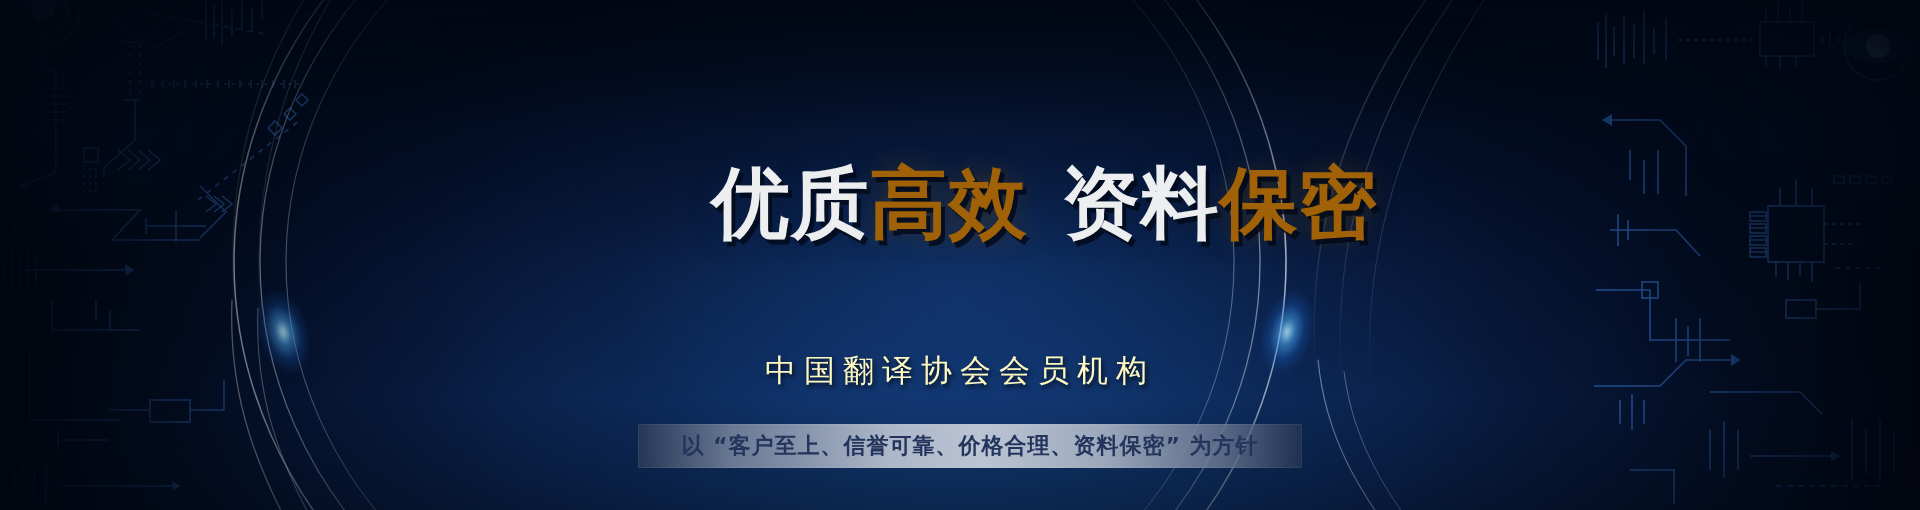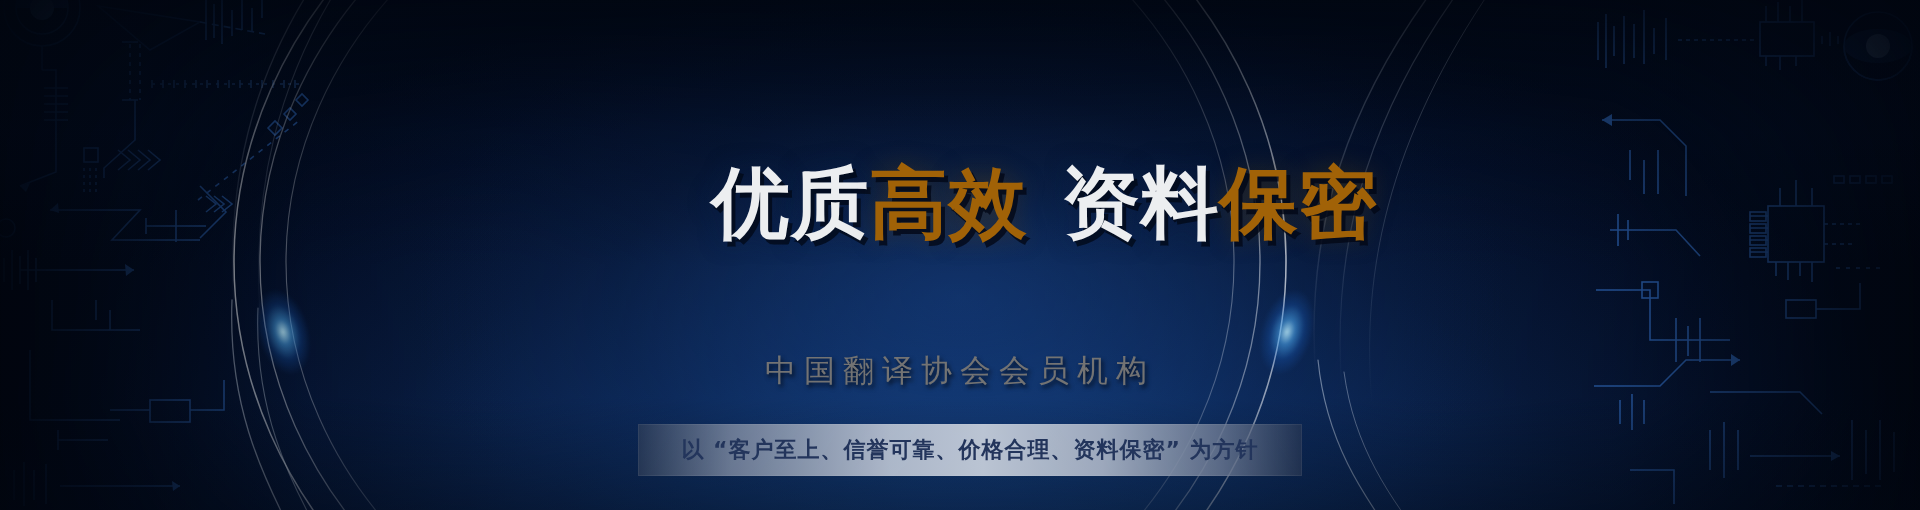--- a/index.html
+++ b/index.html
@@ -59,30 +59,30 @@
     text-shadow:4px 5px 0 rgba(2,8,22,.75), 0 0 22px rgba(10,30,70,.6);
     font-family:"DejaVu Sans","Liberation Sans",sans-serif;
   }
   .title .hl{color:#a16207; text-shadow:4px 5px 0 rgba(2,8,22,.8), 0 0 24px rgba(120,80,0,.35);}
   .title .gap{display:inline-block; width:34px;}
 
   .subtitle{
     margin-top:30px;
     font-size:31px;
     letter-spacing:8px;
-    color:#737373;
+    color:#fef9c3;
     font-weight:400;
     text-shadow:2px 3px 4px rgba(0,0,0,.7);
     font-family:"DejaVu Sans","Liberation Sans",sans-serif;
   }
 
   .slogan-bar{
     margin-top:32px;
     width:664px;
-    height:52px;
+    height:44px;
     display:flex; align-items:center; justify-content:center;
     background:linear-gradient(90deg,
        rgba(58,70,92,.55) 0%,
        rgba(128,140,162,.80) 14%,
        rgba(186,195,210,.92) 38%,
        rgba(196,204,217,.95) 52%,
        rgba(172,182,199,.90) 70%,
        rgba(110,123,148,.78) 88%,
        rgba(48,60,84,.55) 100%);
     box-shadow:inset 0 0 0 1px rgba(255,255,255,.06);

